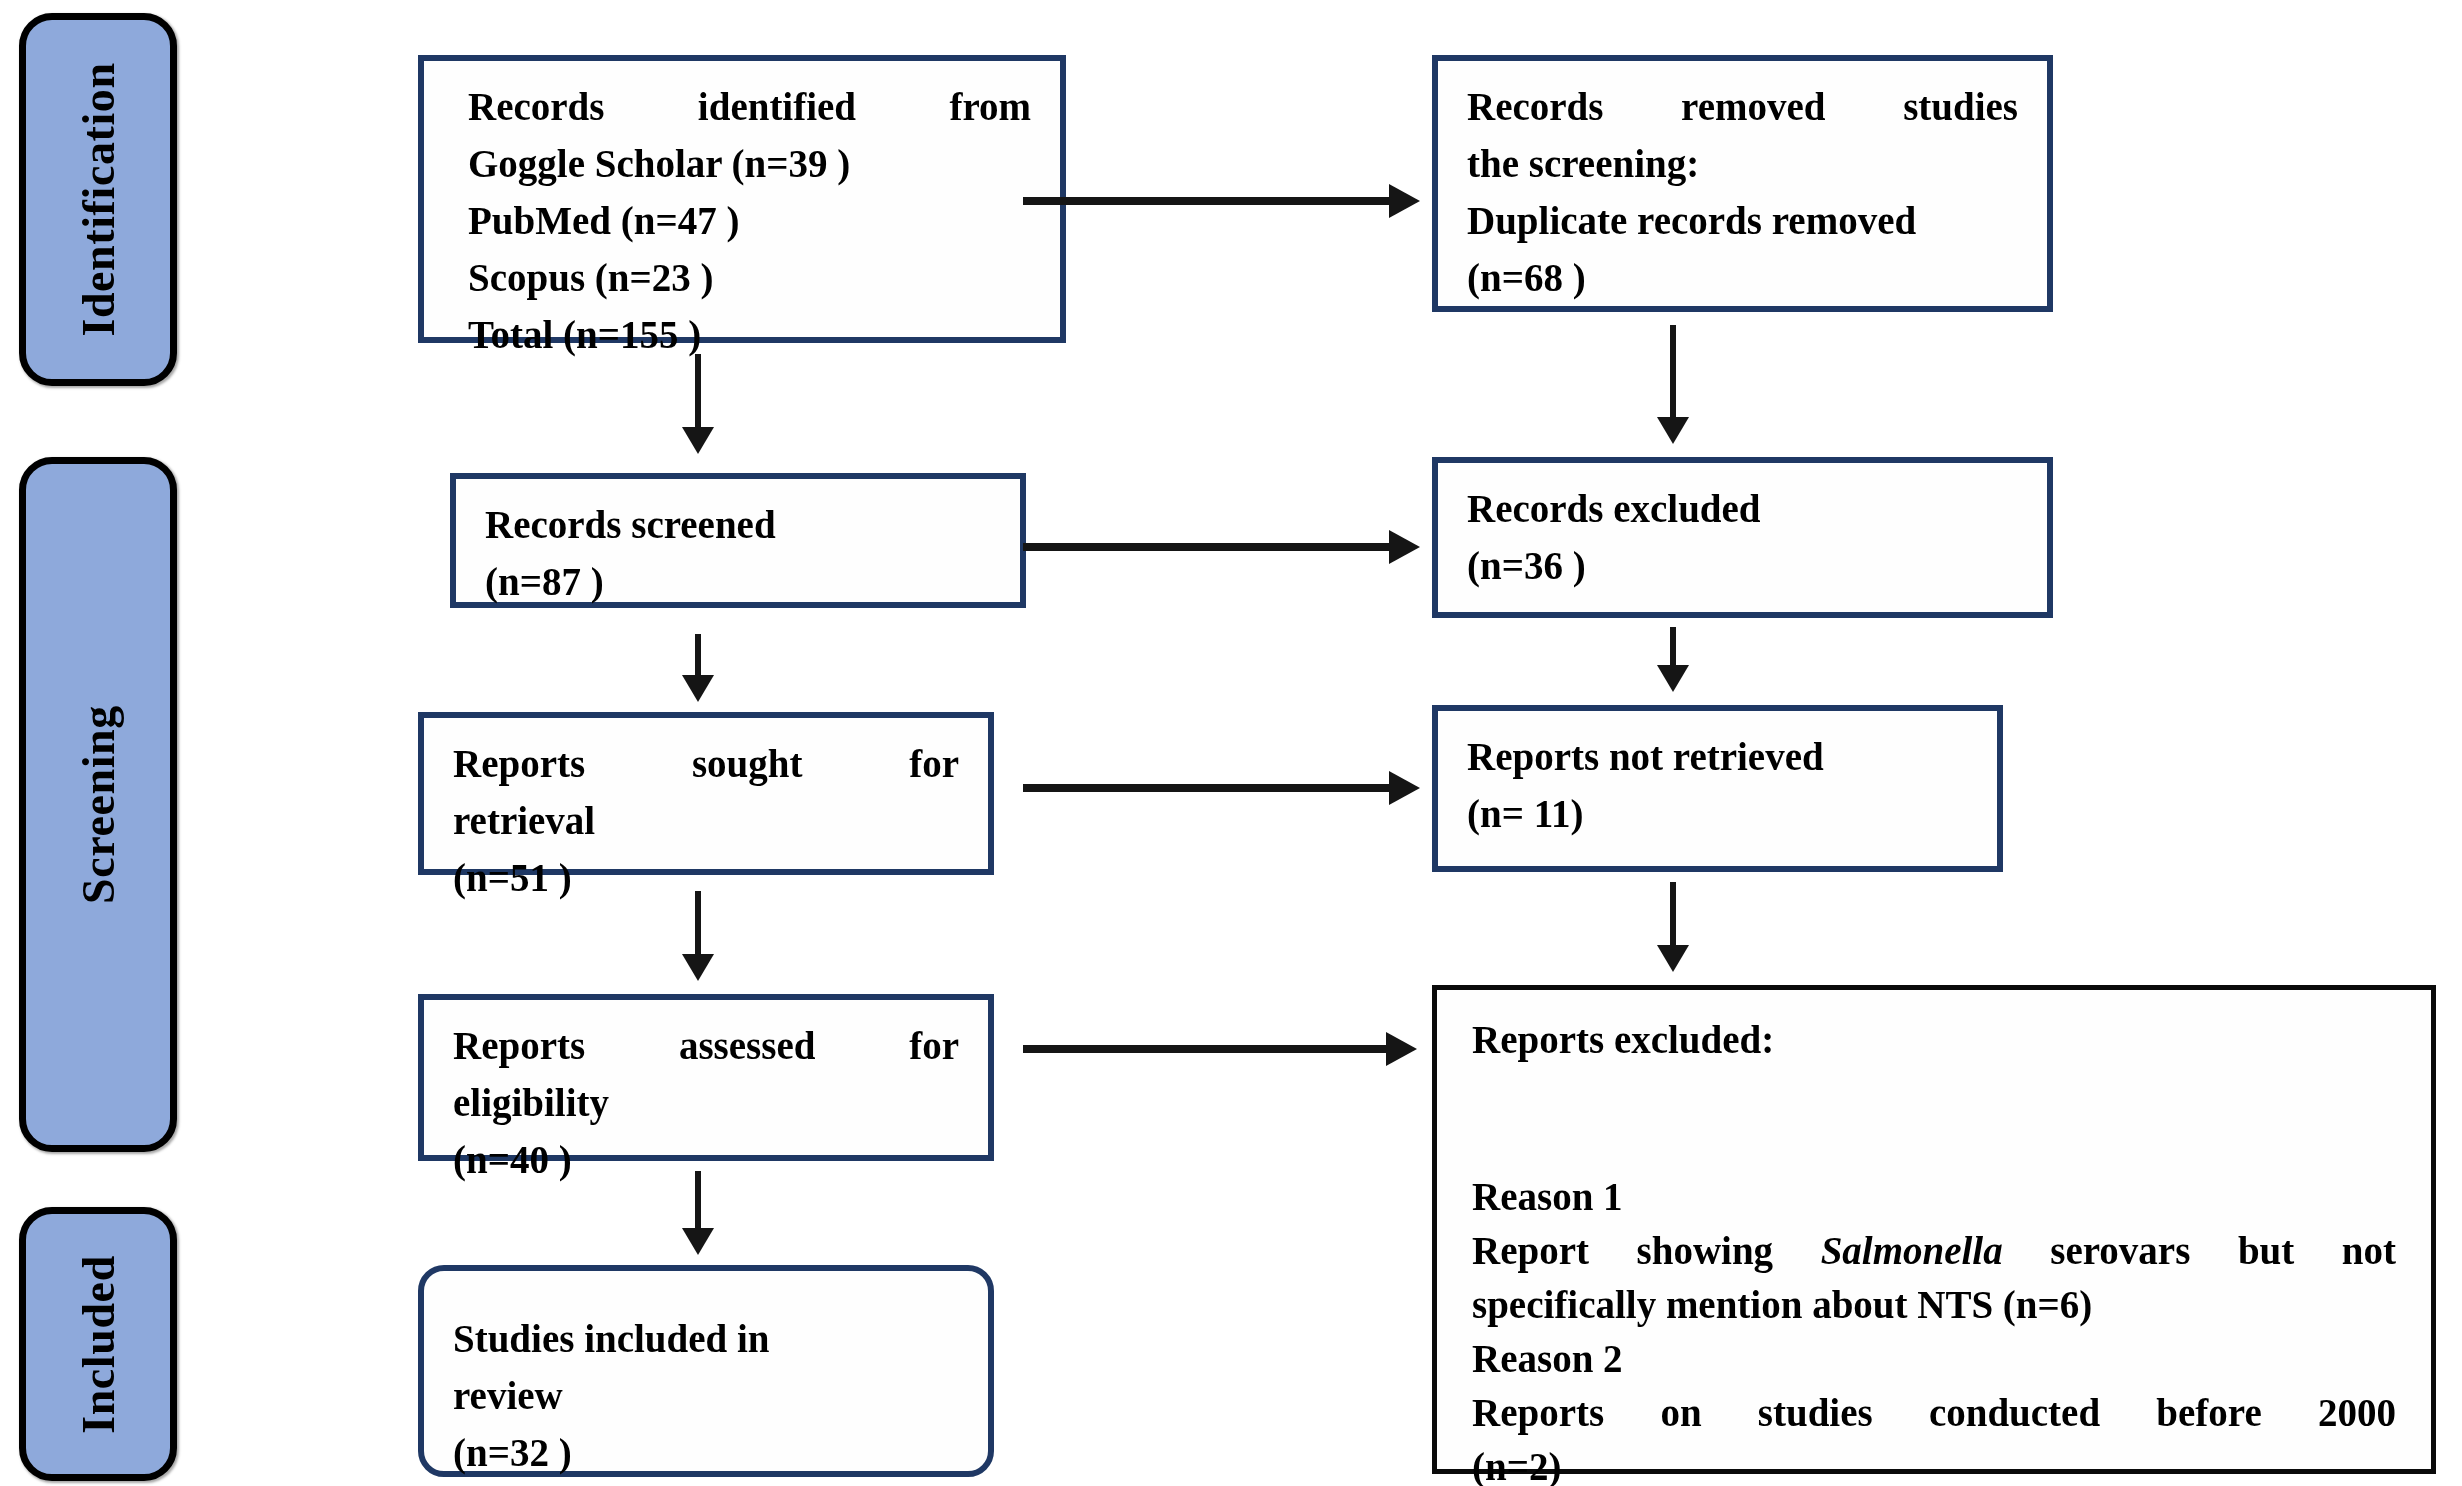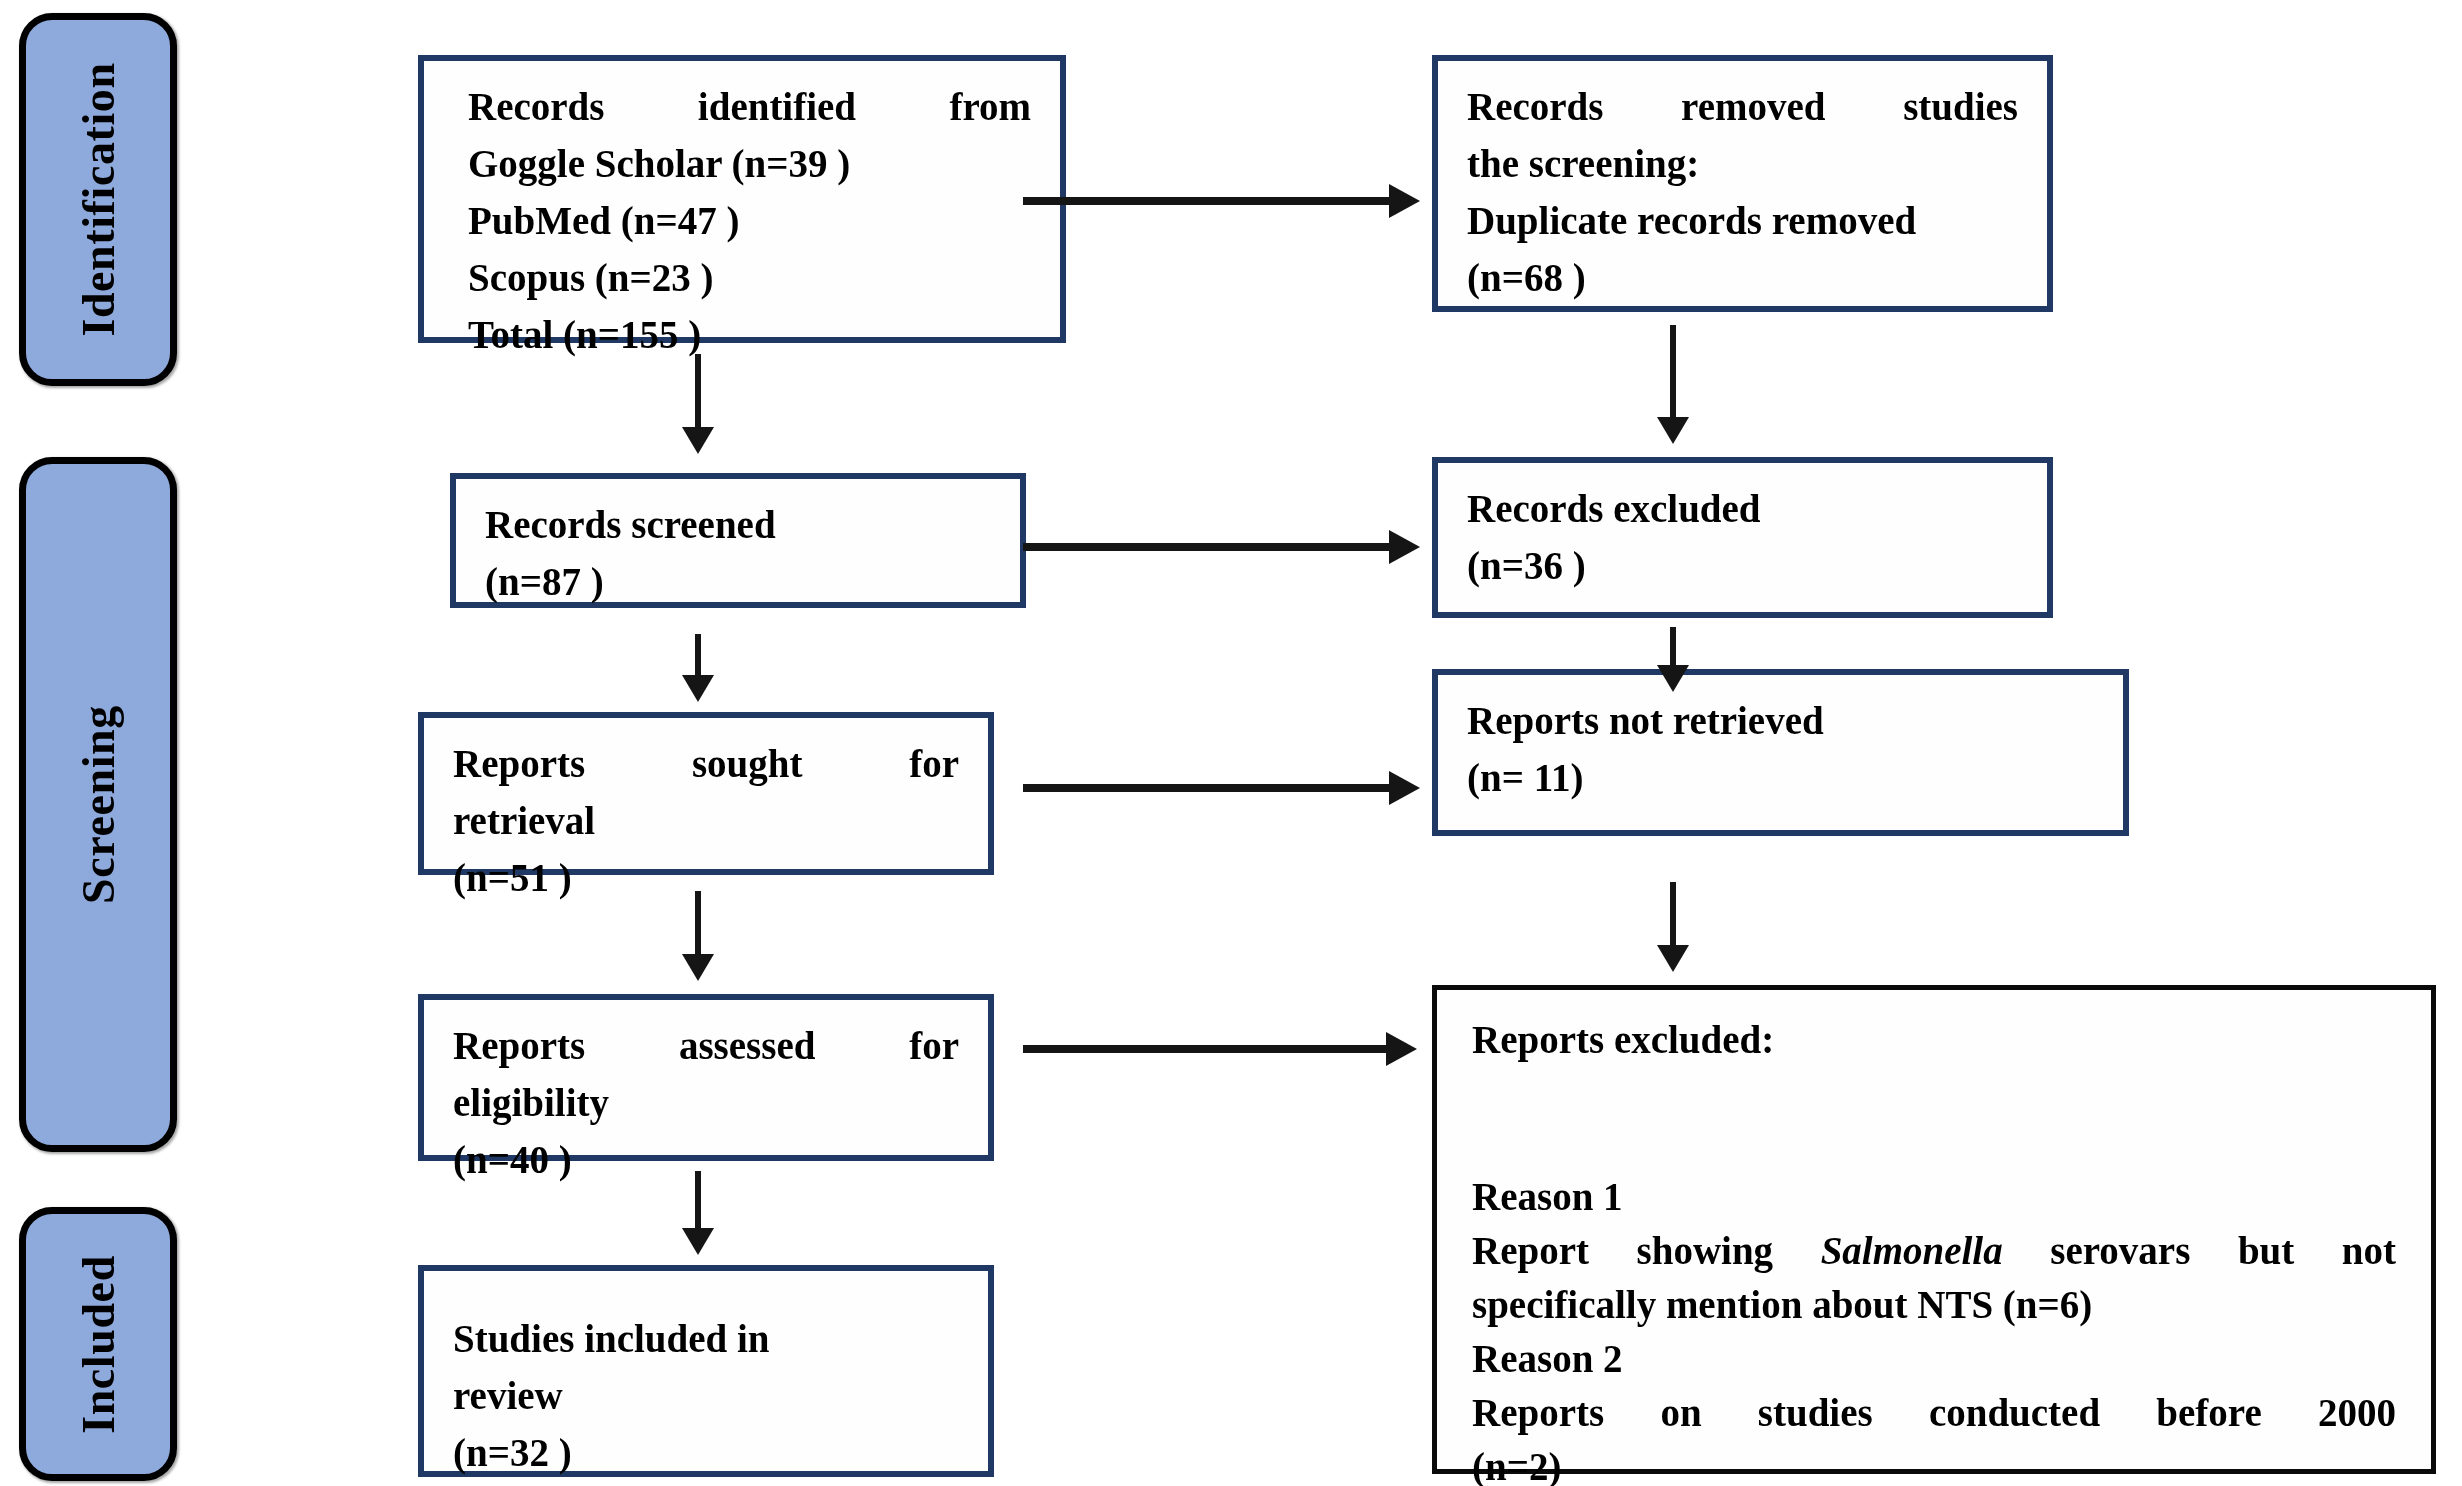--- a/index.html
+++ b/index.html
@@ -75,39 +75,39 @@
     <div class="ln">retrieval</div>
     <div class="ln">(n=51 )</div>
   </div>
 
   <div class="fbox" style="left:418px;top:994px;width:576px;height:167px;">
     <div class="ln just">Reports assessed for</div>
     <div class="ln">eligibility</div>
     <div class="ln">(n=40 )</div>
   </div>
 
-  <div class="fbox" style="left:418px;top:1265px;width:576px;height:212px;padding-top:39px;">
+  <div class="fbox" style="left:418px;top:1265px;width:576px;height:212px;padding-top:39px;border-radius:26px;">
     <div class="ln">Studies included in</div>
     <div class="ln">review</div>
     <div class="ln">(n=32 )</div>
   </div>
 
   <div class="fbox" style="left:1432px;top:55px;width:621px;height:257px;">
     <div class="ln just">Records removed studies</div>
     <div class="ln">the screening:</div>
     <div class="ln">Duplicate records removed</div>
     <div class="ln">(n=68 )</div>
   </div>
 
   <div class="fbox" style="left:1432px;top:457px;width:621px;height:161px;">
     <div class="ln">Records excluded</div>
     <div class="ln">(n=36 )</div>
   </div>
 
-  <div class="fbox" style="left:1432px;top:669px;width:697px;height:167px;">
+  <div class="fbox" style="left:1432px;top:705px;width:571px;height:167px;">
     <div class="ln">Reports not retrieved</div>
     <div class="ln">(n= 11)</div>
   </div>
 
   <div class="fbox bigbox" style="left:1432px;top:985px;width:1004px;height:489px;">
     <div class="ln">Reports excluded:</div>
     <div class="sp"></div>
     <div class="ln">Reason 1</div>
     <div class="jpara"><span>Report showing </span><span class="it">Salmonella</span><span> serovars but not specifically mention about NTS (n=6)</span></div>
     <div class="ln">Reason 2</div>

